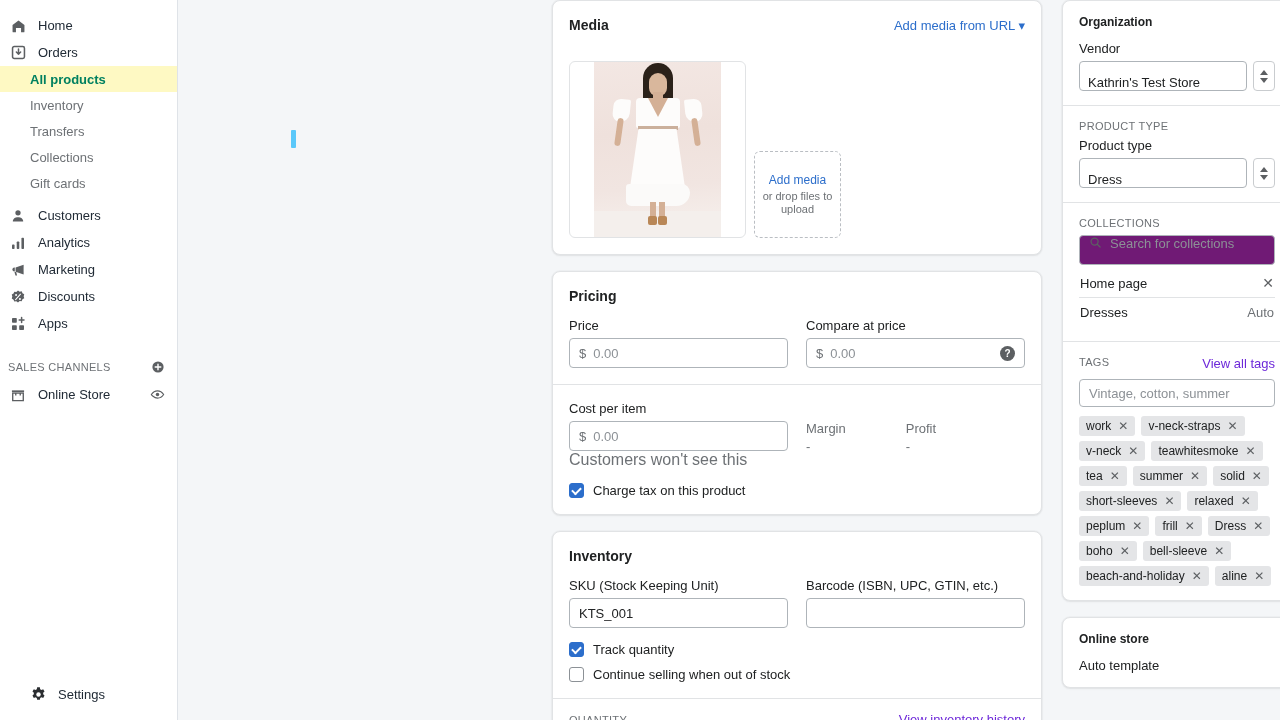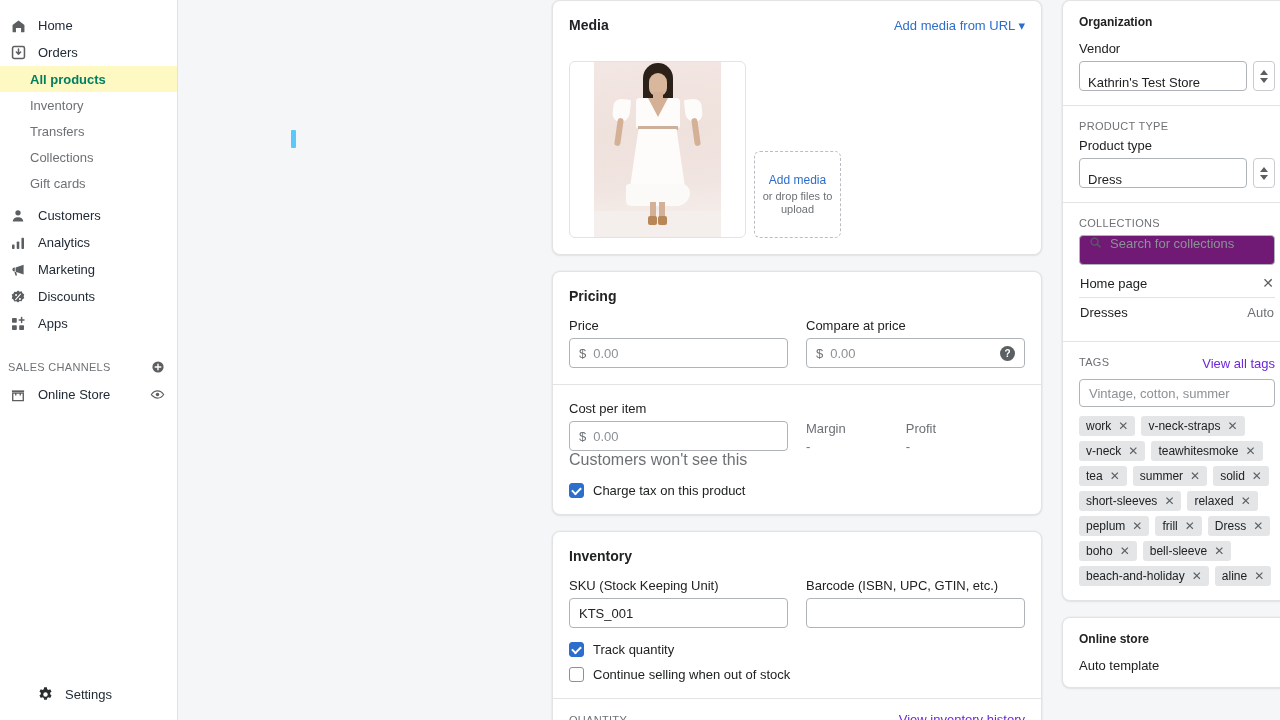--- a/index.html
+++ b/index.html
@@ -57,21 +57,21 @@
   }
   .section-head .plus { color: #5c5f62; display:flex; }
   .channel-item {
     display: flex; align-items: center;
     height: 27px; padding: 0 12px 0 8px;
     cursor: pointer;
   }
   .channel-item .ico { width: 20px; flex:0 0 20px; margin-right: 10px; display:flex; align-items:center; justify-content:center; color:#5c5f62;}
   .channel-item .eye { margin-left: auto; color: #5c5f62; display:flex; }
   .settings-row {
-    position: absolute; left: 11px; bottom: 12px;
+    position: absolute; left: 4px; bottom: 12px;
     display: flex; align-items: center;
     height: 27px; padding: 0 24px; width: 100%;
     cursor: pointer;
   }
   .settings-row .ico { width:20px; flex:0 0 20px; margin-right:10px; display:flex; align-items:center; justify-content:center; color:#5c5f62;}
 
   
   .main {
     flex: 1; height: 720px; position: relative;
     background: #f4f6f8; overflow: hidden;

